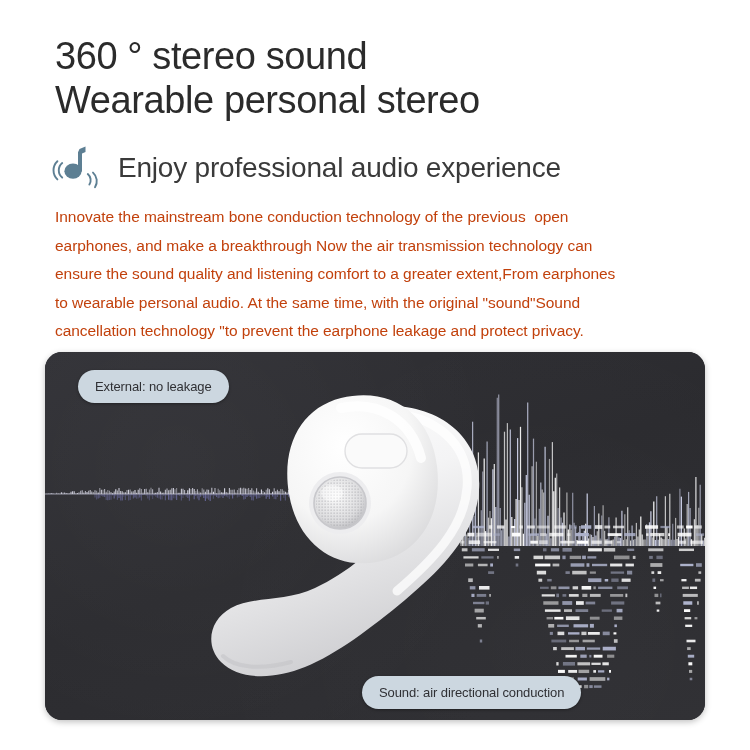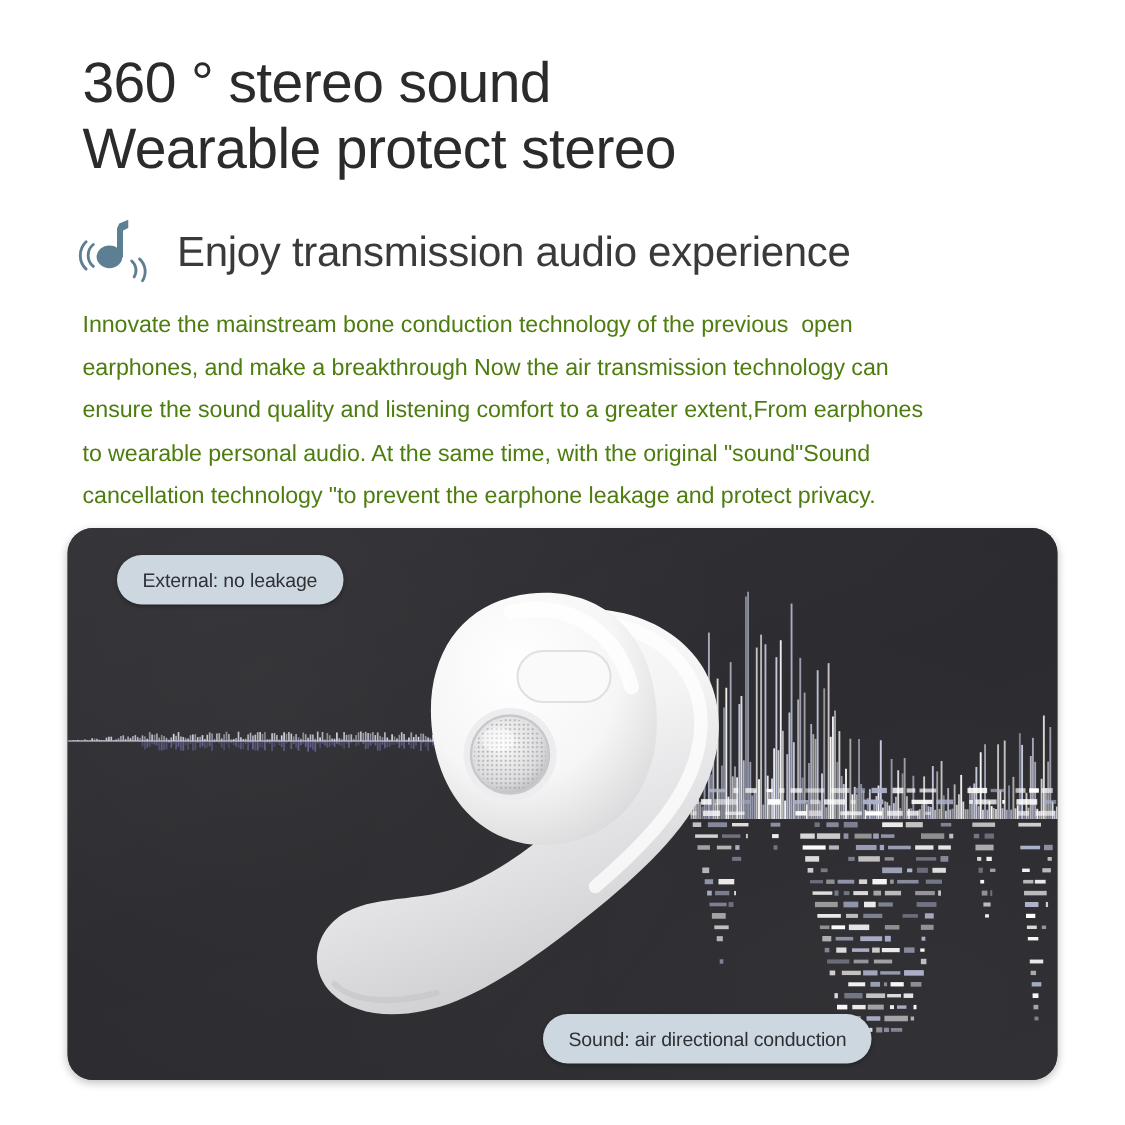--- a/index.html
+++ b/index.html
@@ -30,21 +30,21 @@
   .note-icon { width:52px; height:44px; display:block; flex:0 0 auto; }
   .subhead-text {
     font-size:28px; color:#3a3a3a; font-weight:normal;
     letter-spacing:-0.2px; white-space:pre;
   }
 
   
   .para { position:absolute; left:55px; top:203px; width:672px; }
   .para-line {
     font-size:15.5px;
-    color:#4d7c0f;
+    color:#c2410c;
     line-height:28.5px;
     white-space:pre;
     letter-spacing:-0.05px;
   }
 
   
   .photo {
     position:absolute; left:45px; top:352px;
     width:660px; height:368px;
     border-radius:17px;
@@ -85,37 +85,37 @@
   .badge-external { left:33px; top:18px; height:33px; padding:0 17px; }
   .badge-inner { left:317px; top:324px; height:33px; padding:0 17px; }
 </style>
 </head>
 <body>
 
 <div class="page">
 
   <div class="headings">
     <div class="h-line">360 ° stereo sound</div>
-    <div class="h-line">Wearable protect stereo</div>
+    <div class="h-line">Wearable personal stereo</div>
   </div>
 
   <div class="subhead">
     <svg class="note-icon" viewBox="0 0 52 44">
       <g fill="#5d7f93">
         <path d="M27.5 3.0 L33.5 0.5 L33.5 6.0 L30.0 7.6 L30.0 25.5 L26.0 25.5 L26.0 6.2 Z"></path>
         <ellipse cx="21.0" cy="25.2" rx="8.6" ry="7.6"></ellipse>
       </g>
       <g fill="none" stroke="#5d7f93" stroke-width="1.9" stroke-linecap="round">
         <path d="M10.2 17.0 A 9.5 9.5 0 0 0 10.2 31.6"></path>
         <path d="M5.4 15.2 A 12.6 12.6 0 0 0 5.4 33.4"></path>
         <path d="M35.8 28.0 A 8.2 8.2 0 0 1 37.4 38.6"></path>
         <path d="M41.0 26.6 A 11.4 11.4 0 0 1 43.0 41.2"></path>
       </g>
     </svg>
-    <div class="subhead-text">Enjoy transmission audio experience</div>
+    <div class="subhead-text">Enjoy professional audio experience</div>
   </div>
 
   <div class="para">
     <div class="para-line">Innovate the mainstream bone conduction technology of the previous  open</div>
     <div class="para-line">earphones, and make a breakthrough Now the air transmission technology can</div>
     <div class="para-line">ensure the sound quality and listening comfort to a greater extent,From earphones</div>
     <div class="para-line">to wearable personal audio. At the same time, with the original "sound"Sound</div>
     <div class="para-line">cancellation technology "to prevent the earphone leakage and protect privacy.</div>
   </div>
 

